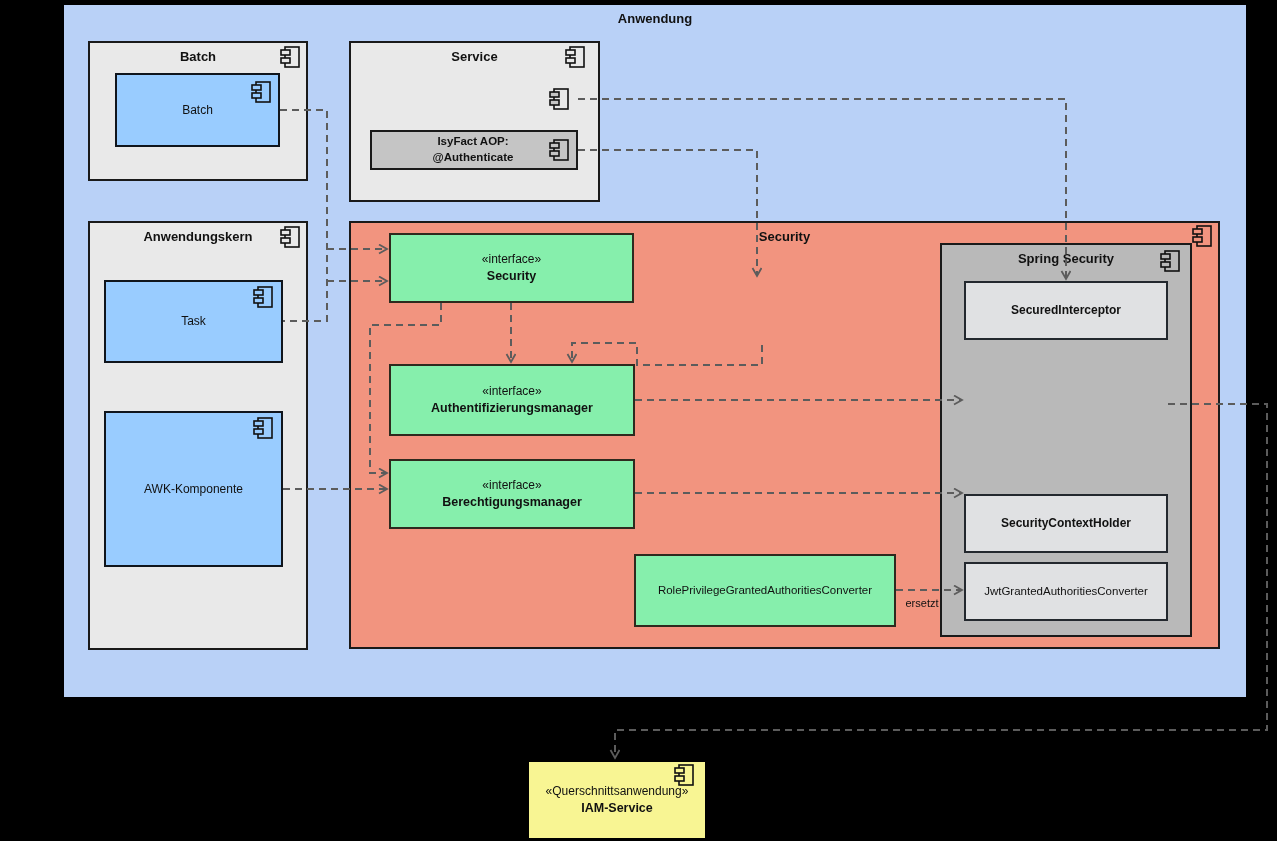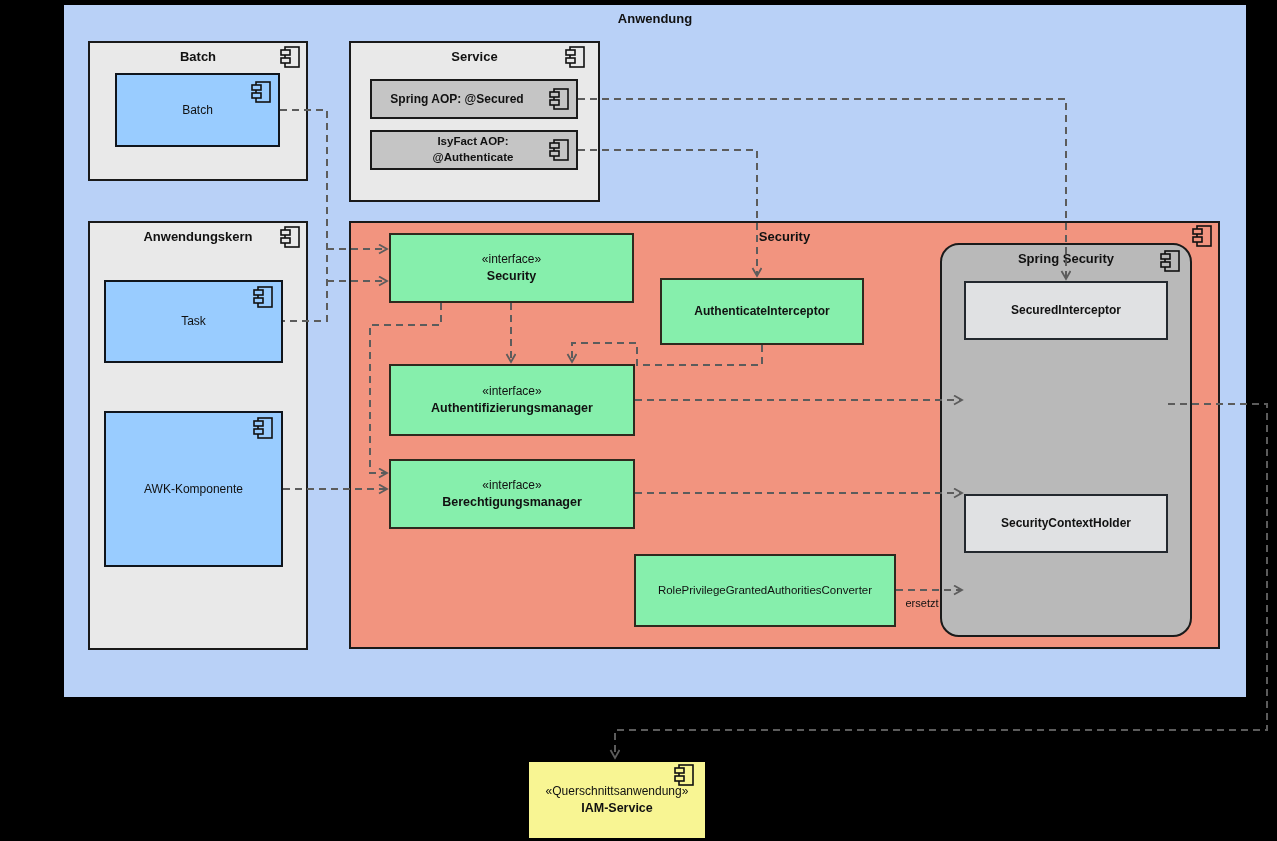--- a/index.html
+++ b/index.html
@@ -5,21 +5,21 @@
   html,body{margin:0;padding:0;background:#000;}
   .stage{position:relative;width:1277px;height:841px;background:#000;overflow:hidden;
          font-family:"Liberation Sans",sans-serif;color:#111;}
   .node{position:absolute;box-sizing:border-box;border:2px solid #1a1a1a;}
   .bg-anwendung{background:#b9d1f7;border-color:#000;}
   .bg-container{background:#e9e9e9;}
   .bg-blue{background:#99ccff;border-color:#10151c;}
   .bg-gray{background:#c5c5c5;}
   .bg-salmon{background:#f2947f;}
   .bg-cream{background:#86efac;border-color:#2e2a1e;}
-  .bg-ss{background:#b9b9b9;border-radius:19px;}
+  .bg-ss{background:#b9b9b9;}
   .bg-ssitem{background:#e0e1e3;border-color:#23282e;}
   .bg-yellow{background:#f8f593;border-color:#000;}
   .ctitle{position:absolute;left:0;right:0;top:6px;text-align:center;
           font-weight:bold;font-size:13px;}
   .clabel{display:flex;align-items:center;justify-content:center;height:100%;
           font-size:12px;text-align:center;line-height:1.35;}
   .clabel.bold{font-weight:bold;}
   .clabel.pad-icon{padding-right:34px;}
   .stack{display:flex;flex-direction:column;align-items:center;justify-content:center;
          height:100%;font-size:12px;text-align:center;line-height:1.4;}
@@ -42,23 +42,20 @@
   <div class="node bg-container" style="left:88px;top:41px;width:220px;height:140px;">
     <div class="ctitle">Batch</div>
   </div>
   <div class="node bg-blue" style="left:115px;top:73px;width:165px;height:74px;">
     <div class="clabel">Batch</div>
   </div>
 
   <div class="node bg-container" style="left:349px;top:41px;width:251px;height:161px;">
     <div class="ctitle">Service</div>
   </div>
-  <div class="node bg-gray" style="left:370px;top:79px;width:208px;height:40px;">
-    <div class="clabel bold pad-icon">Spring AOP: @Secured</div>
-  </div>
   <div class="node bg-gray" style="left:370px;top:130px;width:208px;height:40px;padding-left:32px;">
     <div class="clabel bold pad-icon" style="font-size:11.5px;">IsyFact AOP: @Authenticate</div>
   </div>
 
   <div class="node bg-container" style="left:88px;top:221px;width:220px;height:429px;">
     <div class="ctitle">Anwendungskern</div>
   </div>
   <div class="node bg-blue" style="left:104px;top:280px;width:179px;height:83px;">
     <div class="clabel">Task</div>
   </div>
@@ -70,23 +67,20 @@
     <div class="ctitle">Security</div>
   </div>
 
   <div class="node bg-cream" style="left:389px;top:233px;width:245px;height:70px;">
     <div class="stack">
       <span>«interface»</span>
       <span class="nm">Security</span>
     </div>
   </div>
 
-  <div class="node bg-cream" style="left:660px;top:278px;width:204px;height:67px;">
-    <div class="clabel bold">AuthenticateInterceptor</div>
-  </div>
 
   <div class="node bg-cream" style="left:389px;top:364px;width:246px;height:72px;">
     <div class="stack">
       <span>«interface»</span>
       <span class="nm">Authentifizierungsmanager</span>
     </div>
   </div>
 
   <div class="node bg-cream" style="left:389px;top:459px;width:246px;height:70px;">
     <div class="stack">
@@ -100,20 +94,23 @@
   </div>
 
   <div class="node bg-ss" style="left:940px;top:243px;width:252px;height:394px;">
     <div class="ctitle">Spring Security</div>
   </div>
   <div class="node bg-ssitem" style="left:964px;top:281px;width:204px;height:59px;">
     <div class="clabel bold">SecuredInterceptor</div>
   </div>
   <div class="node bg-ssitem" style="left:964px;top:494px;width:204px;height:59px;">
     <div class="clabel bold">SecurityContextHolder</div>
+  </div>
+  <div class="node bg-ssitem" style="left:964px;top:562px;width:204px;height:59px;">
+    <div class="clabel" style="font-size:11.5px;">JwtGrantedAuthoritiesConverter</div>
   </div>
 
   <div class="edge-label" style="left:892px;top:597px;width:60px;text-align:center;">ersetzt</div>
 
   <div class="node bg-yellow" style="left:527px;top:760px;width:180px;height:80px;">
     <div class="stack">
       <span>«Querschnittsanwendung»</span>
       <span class="nm">IAM-Service</span>
     </div>
   </div>

